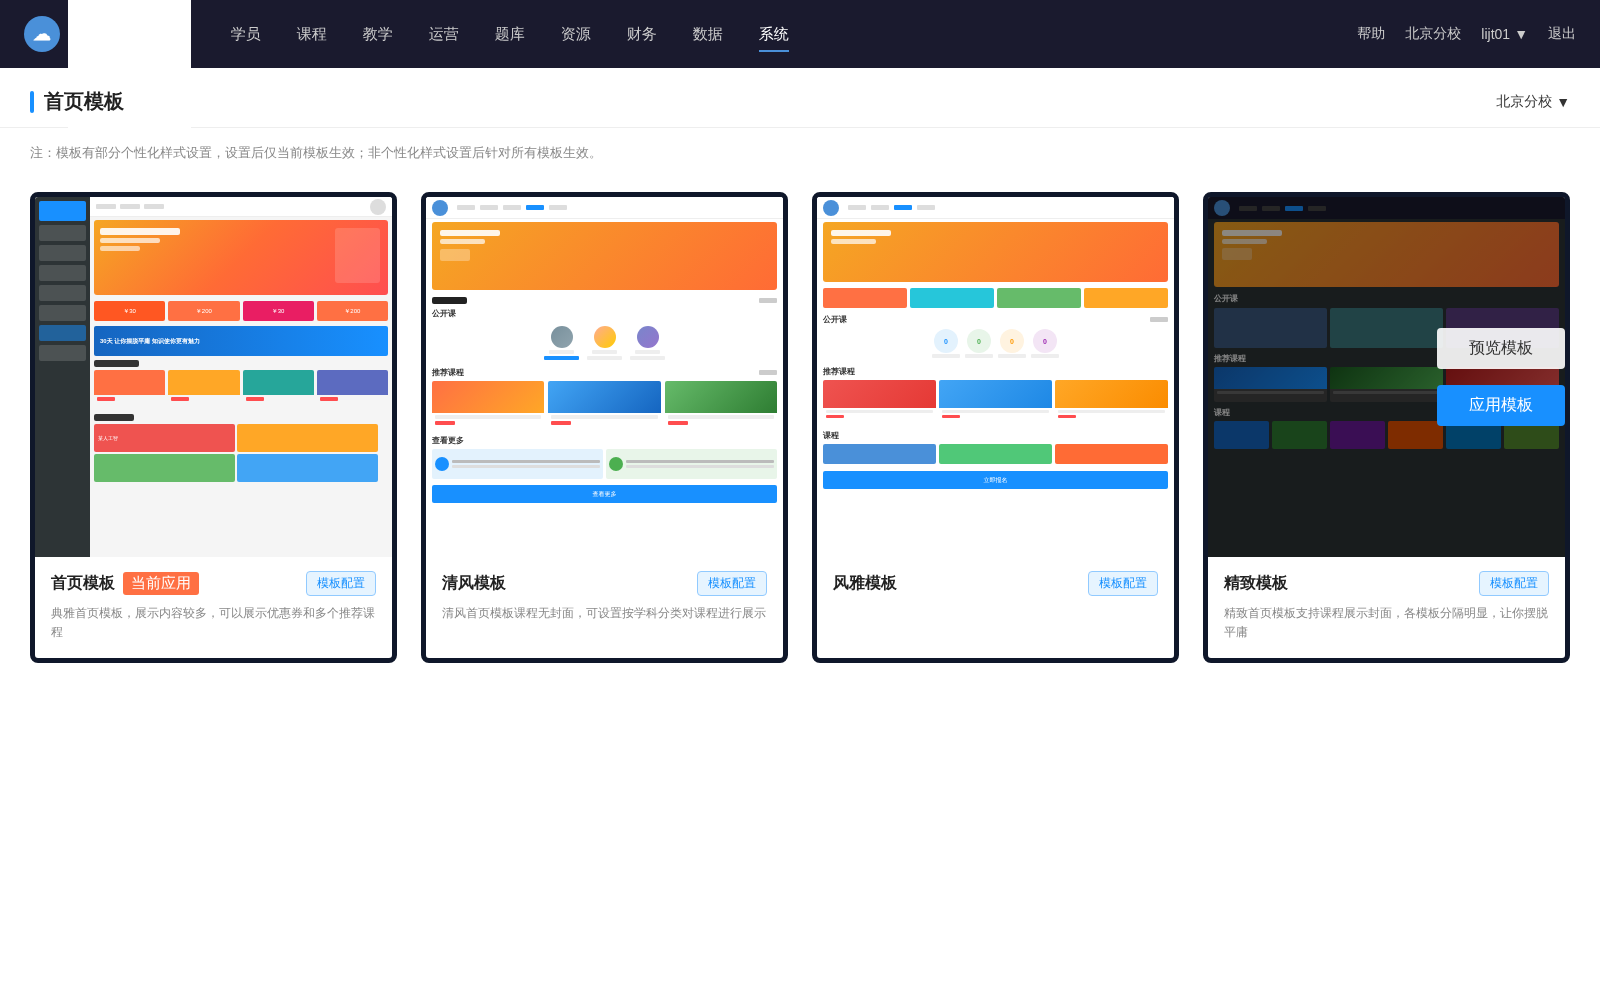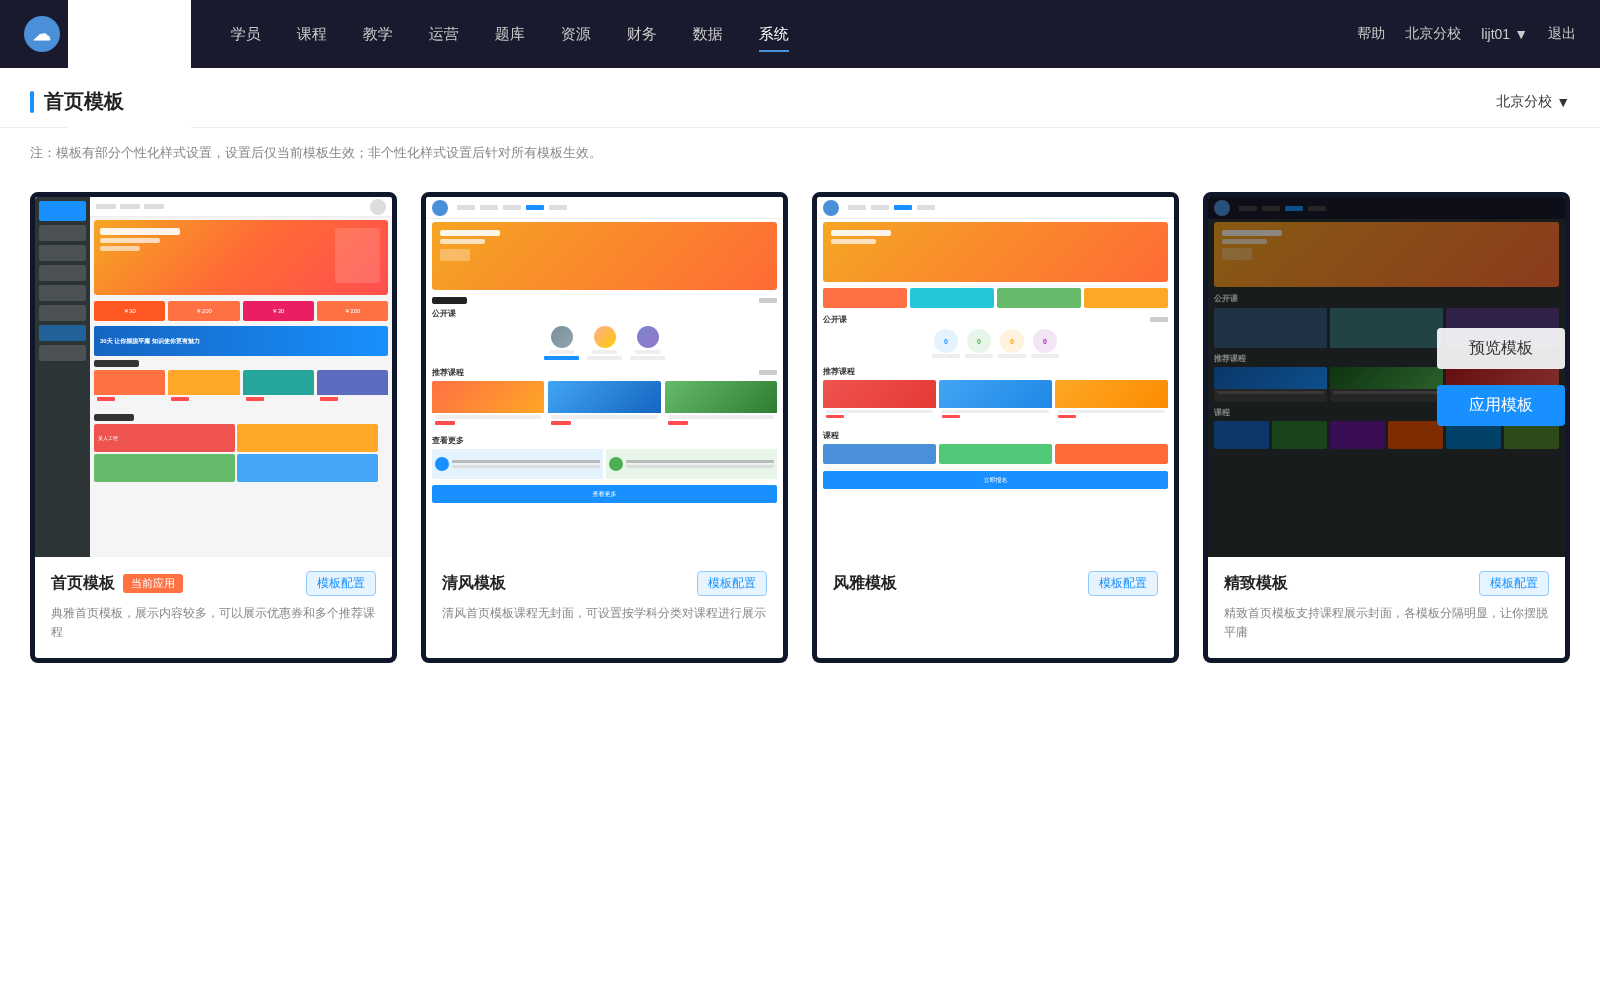--- a/index.html
+++ b/index.html
@@ -138,21 +138,21 @@
 
     
     .template-info {
       padding: 14px 16px 16px;
     }
     .template-name-row {
       display: flex; align-items: center; gap: 8px; margin-bottom: 8px;
     }
     .template-name { font-size: 16px; font-weight: 600; color: #222; }
     .badge-current {
-      background: #ff7043; color: #fff; font-size: 11px;
+      background: #ff7043; color: #fff; font-size: 15px;
       padding: 2px 8px; border-radius: 3px;
     }
     .btn-config {
       margin-left: auto;
       background: #e6f4ff; color: #1890ff; border: 1px solid #91caff;
       font-size: 12px; padding: 3px 10px; border-radius: 4px; cursor: pointer;
     }
     .template-desc { font-size: 12px; color: #888; line-height: 1.6; }
 
     

